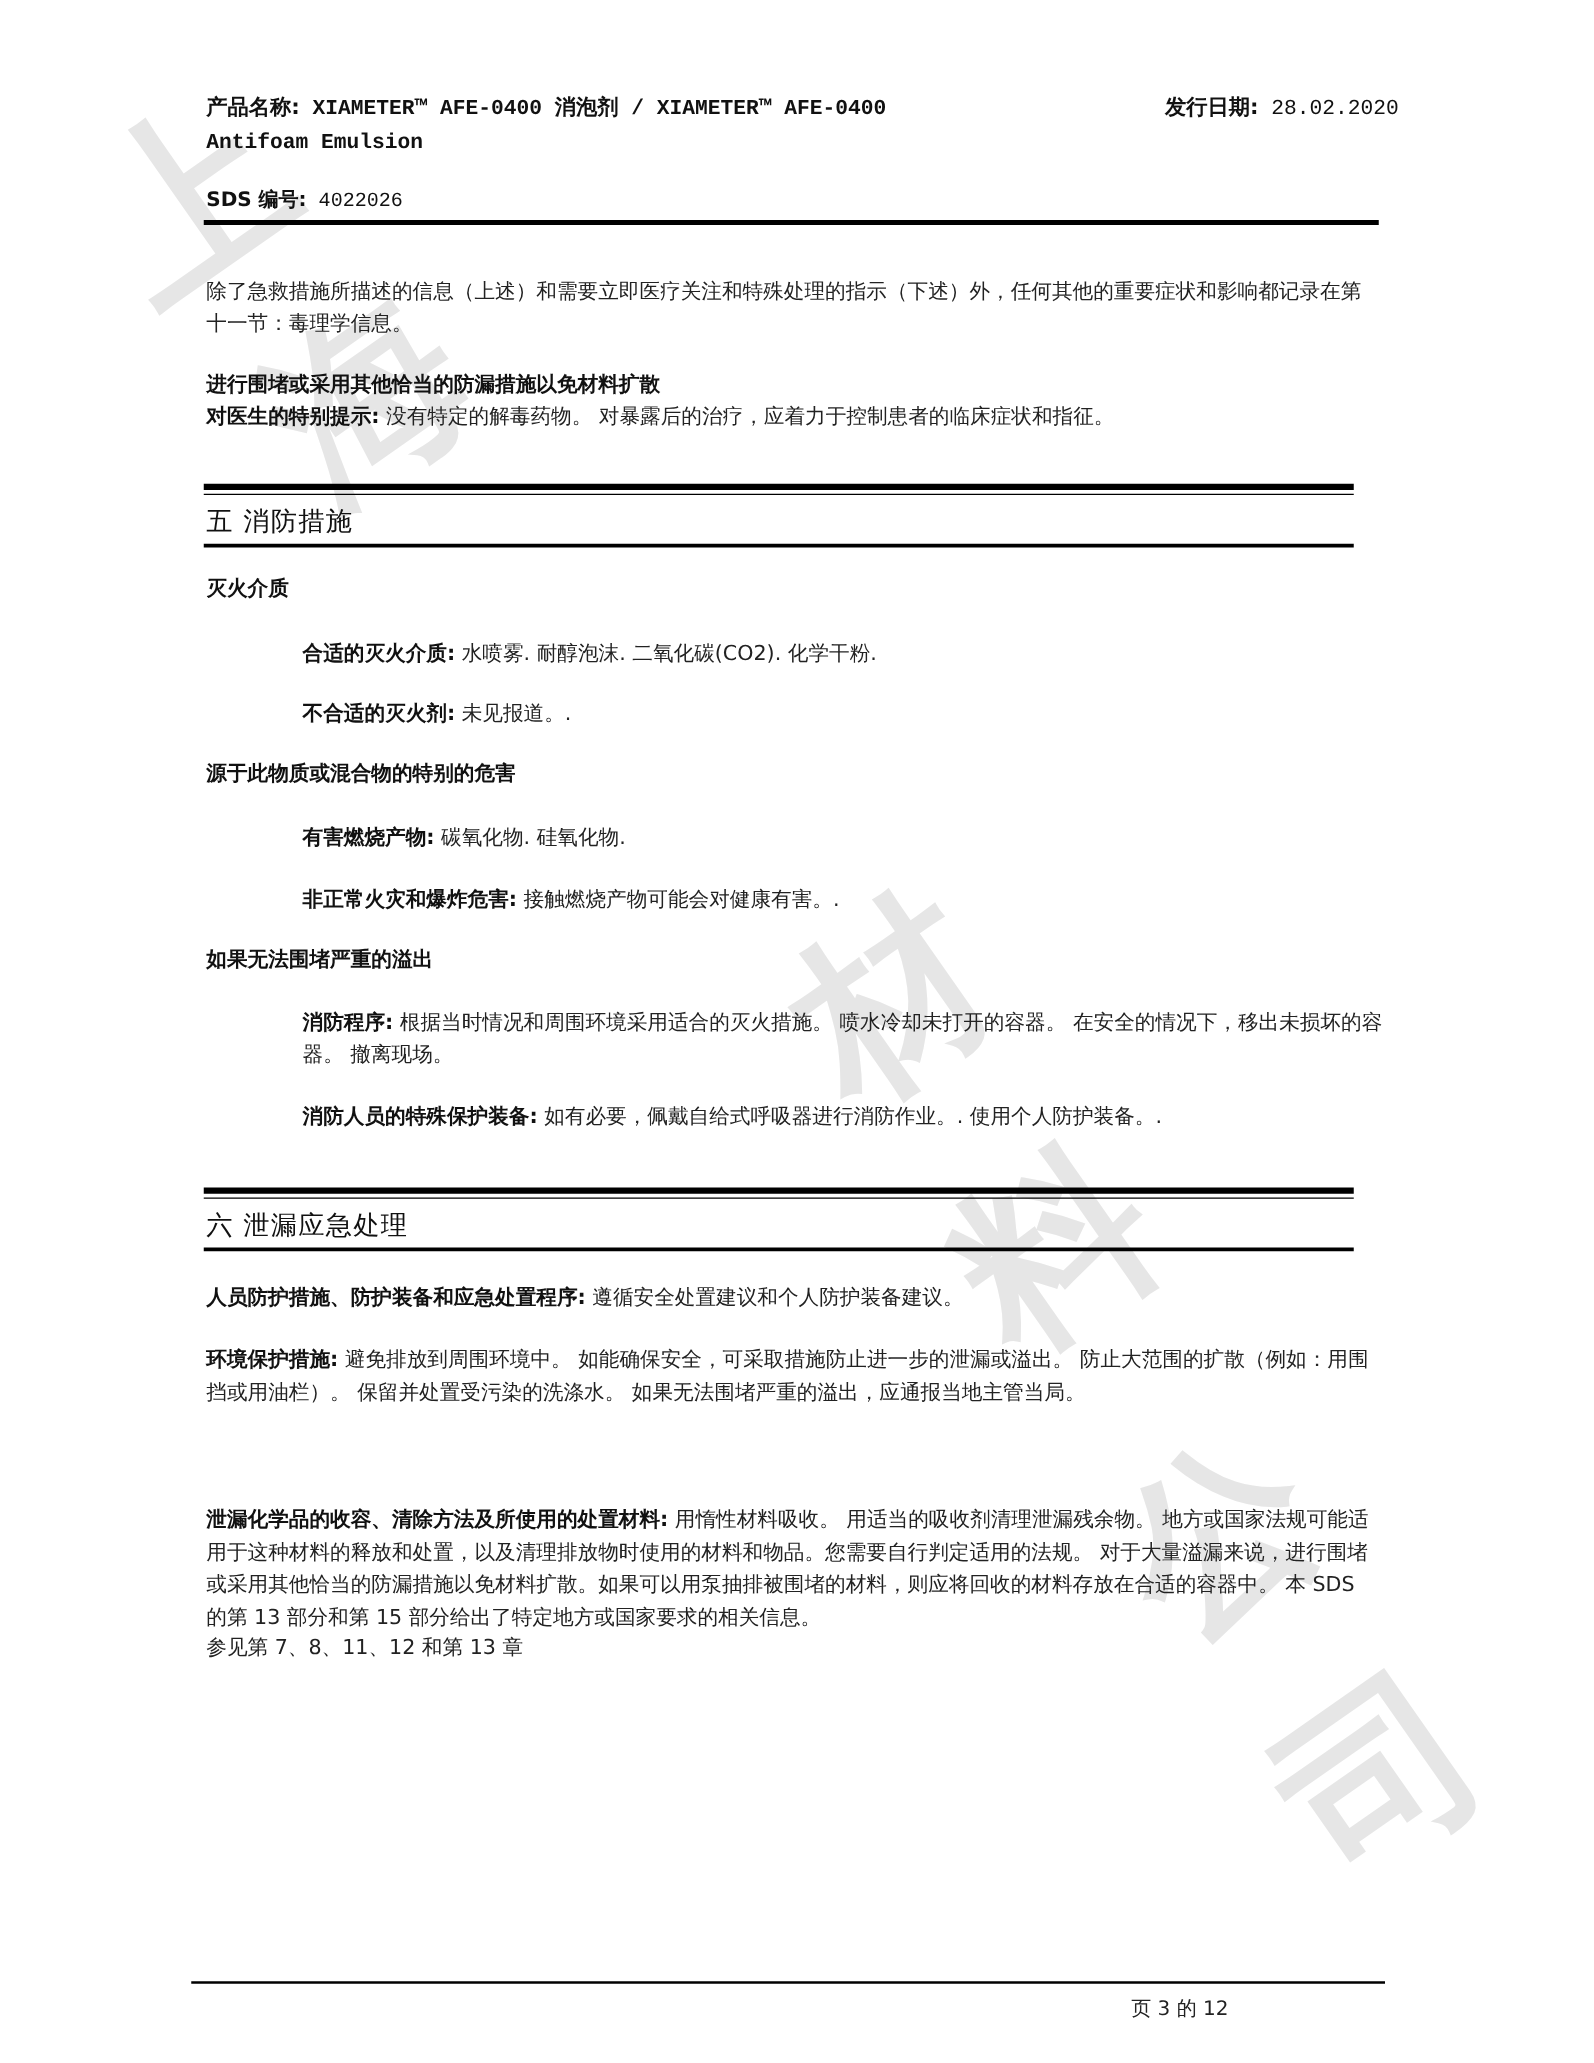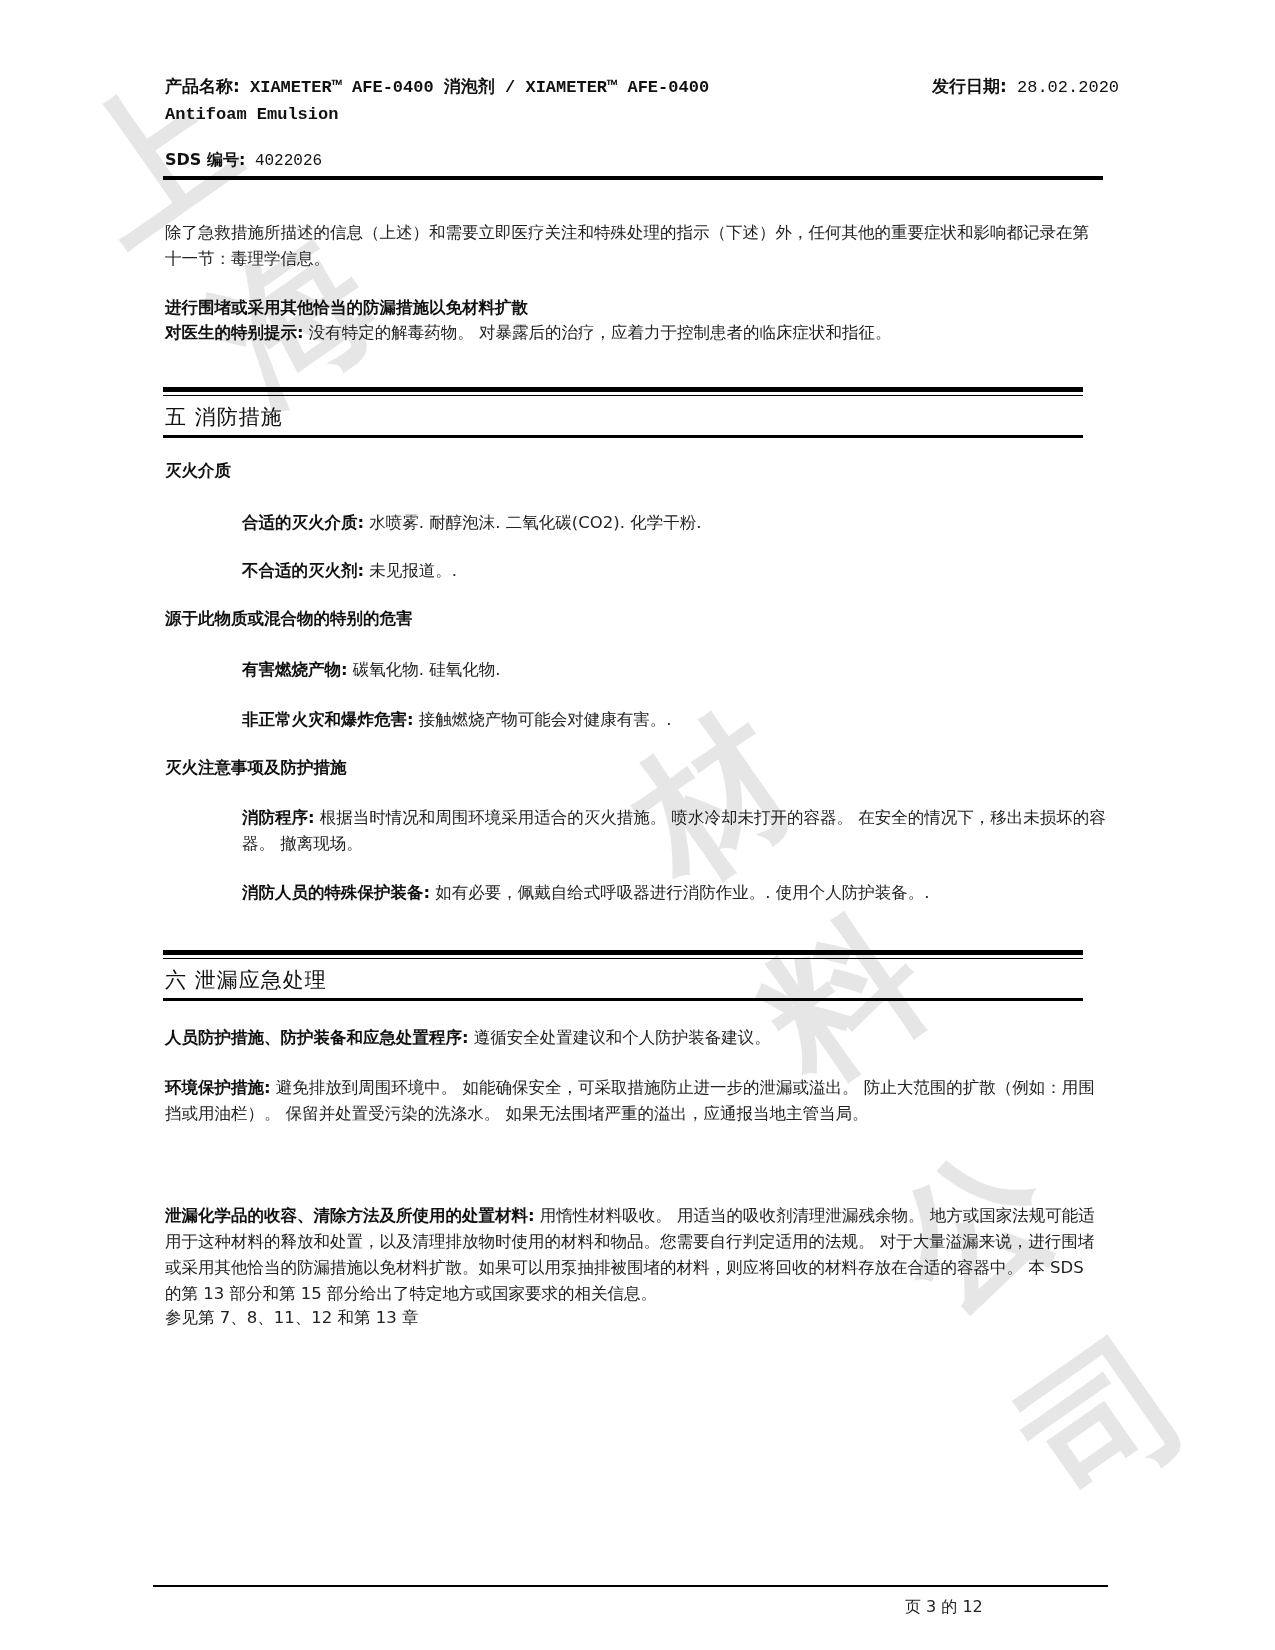--- a/index.html
+++ b/index.html
@@ -67,21 +67,21 @@
   <div class="p indent" style="top:558px;">
     <b>不合适的灭火剂:</b><span> 未见报道。.</span>
   </div>
   <div class="sub" style="top:608px;">源于此物质或混合物的特别的危害</div>
   <div class="p indent" style="top:707px;">
     <b>非正常火灾和爆炸危害:</b><span> 接触燃烧产物可能会对健康有害。.</span>
   </div>
   <div class="p indent" style="top:657px;">
     <b>有害燃烧产物:</b><span> 碳氧化物. 硅氧化物.</span>
   </div>
-  <div class="sub" style="top:757px;">灭火注意事项及防护措施</div>
+  <div class="sub" style="top:757px;">如果无法围堵严重的溢出</div>
   <div class="p indent" style="top:880px;">
     <b>消防人员的特殊保护装备:</b><span> 如有必要，佩戴自给式呼吸器进行消防作业。. 使用个人防护装备。.</span>
   </div>
   <div class="p indent" style="top:805px;">
     <b>消防程序:</b><span> 根据当时情况和周围环境采用适合的灭火措施。 喷水冷却未打开的容器。 在安全的情况下，移出未损坏的容器。 撤离现场。</span>
   </div>
 
   <div class="rule" style="left:163px; top:950px; width:920px; height:5px;"></div>
   <div class="rule" style="left:163px; top:958px; width:920px; height:1px;"></div>
   <div class="sec-title" style="top:966px;">六 泄漏应急处理</div>

